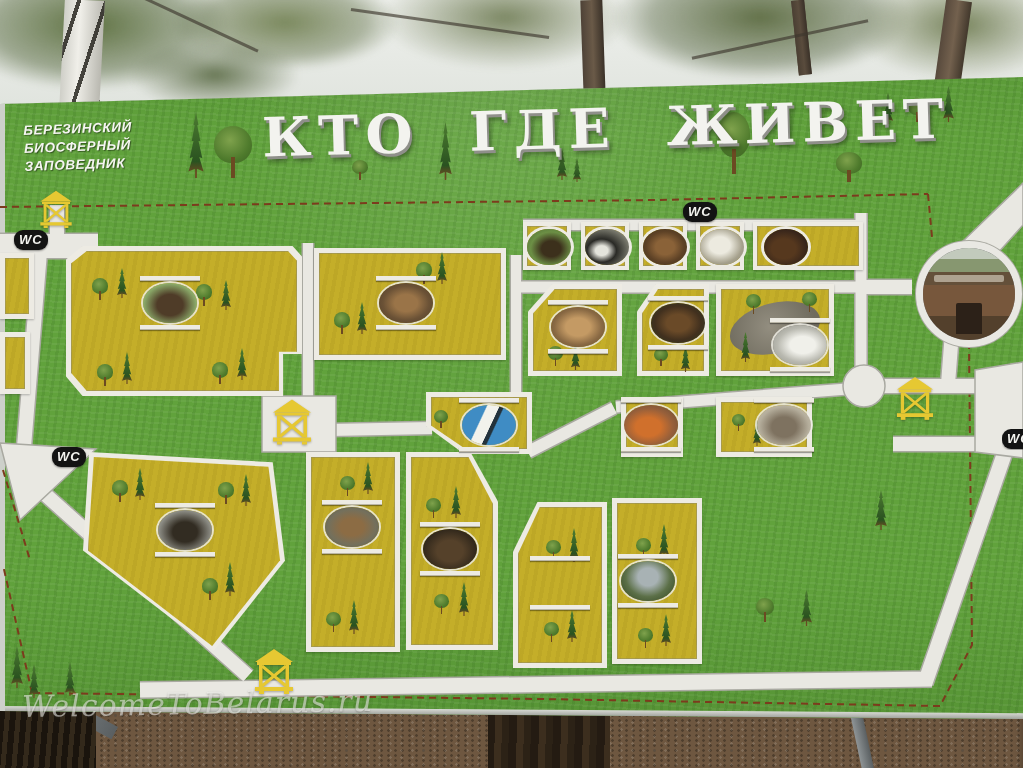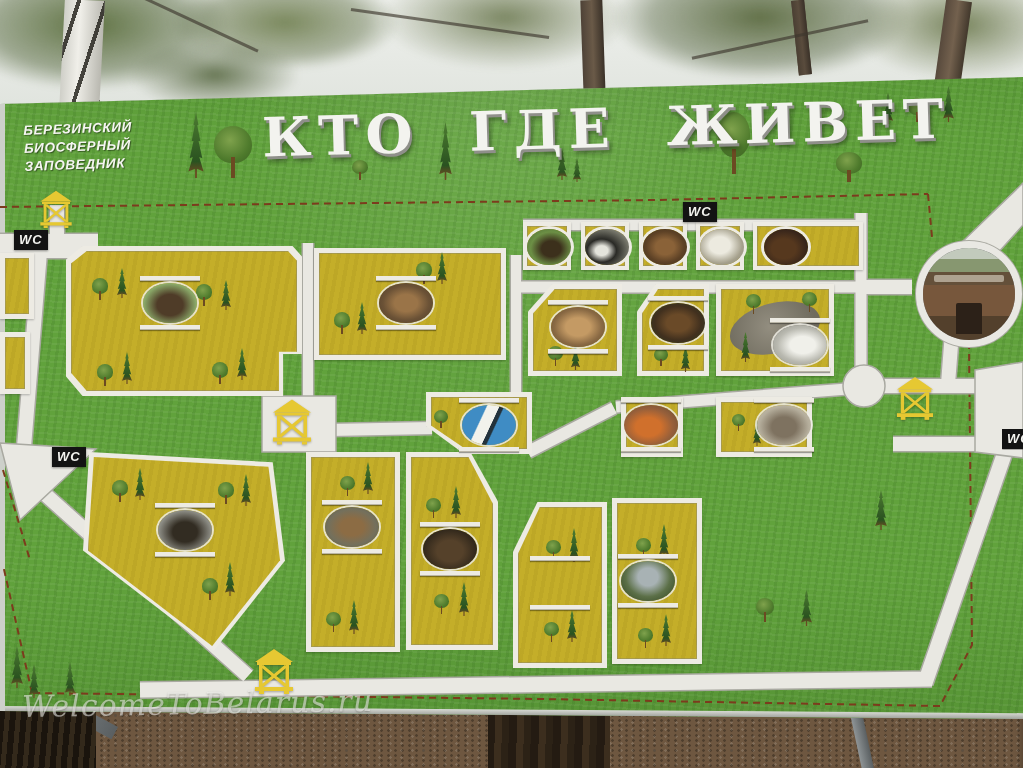--- a/index.html
+++ b/index.html
@@ -95,21 +95,21 @@
   .ov-bison{background:radial-gradient(ellipse at 50% 55%,#4f3c28 0 34%,#8aa868 68%,#a8bc84);}
   .ov-deer1{background:radial-gradient(ellipse at 50% 50%,#9a7448 0 30%,#6b5236 60%,#4c3a28);}
   .ov-moose{background:radial-gradient(ellipse at 50% 55%,#322c22 0 32%,#8c8c84 68%,#a0a098);}
   .ov-deer2{background:radial-gradient(ellipse at 50% 50%,#8c6c44 0 30%,#74705c 62%,#5c5a48);}
   .ov-boar{background:radial-gradient(ellipse at 50% 55%,#55412a 0 34%,#33291c 68%,#241e14);}
   .ov-wolf{background:radial-gradient(ellipse at 50% 40%,#a8b2b4 0 26%,#5c7048 58%,#2c401e);}
 
   
   .wc{position:absolute;z-index:30;background:var(--wcbg,#131313);color:var(--wctext,#f2f2ee);
     font:italic 700 13px/1 "Liberation Sans",sans-serif;padding:3px 5px 4px;letter-spacing:1px;
-    box-shadow:0 1px 2px rgba(0,0,0,.4);}
+    box-shadow:0 1px 2px rgba(0,0,0,.4);border-radius:9px;}
   .wc-clip{position:absolute;z-index:30;overflow:hidden;width:21px;height:21px;}
   .wc-clip .wc{position:static;display:inline-block;}
   svg.tower{position:absolute;z-index:28;filter:drop-shadow(0 1px 1px rgba(0,0,0,.3));}
   .entrance{position:absolute;left:916px;top:241px;width:92px;height:92px;border-radius:50%;
     border:7px solid #e9e8e3;box-shadow:0 0 0 1px #a9a9a1;z-index:24;background:#777;}
   .ent-in{position:absolute;inset:0;border-radius:50%;overflow:hidden;
     background:linear-gradient(180deg,#c2cabc 0 12%,#879770 12% 26%,#64503a 26% 40%,#77573c 40% 74%,#53402c 74%);}
   .ent-sign{position:absolute;left:12%;right:12%;top:29%;height:8%;background:rgba(235,230,215,.55);border-radius:2px;}
   .ent-door{position:absolute;left:36%;width:28%;bottom:6%;height:34%;background:#2c2118;border-radius:2px 2px 0 0;}
 </style>

